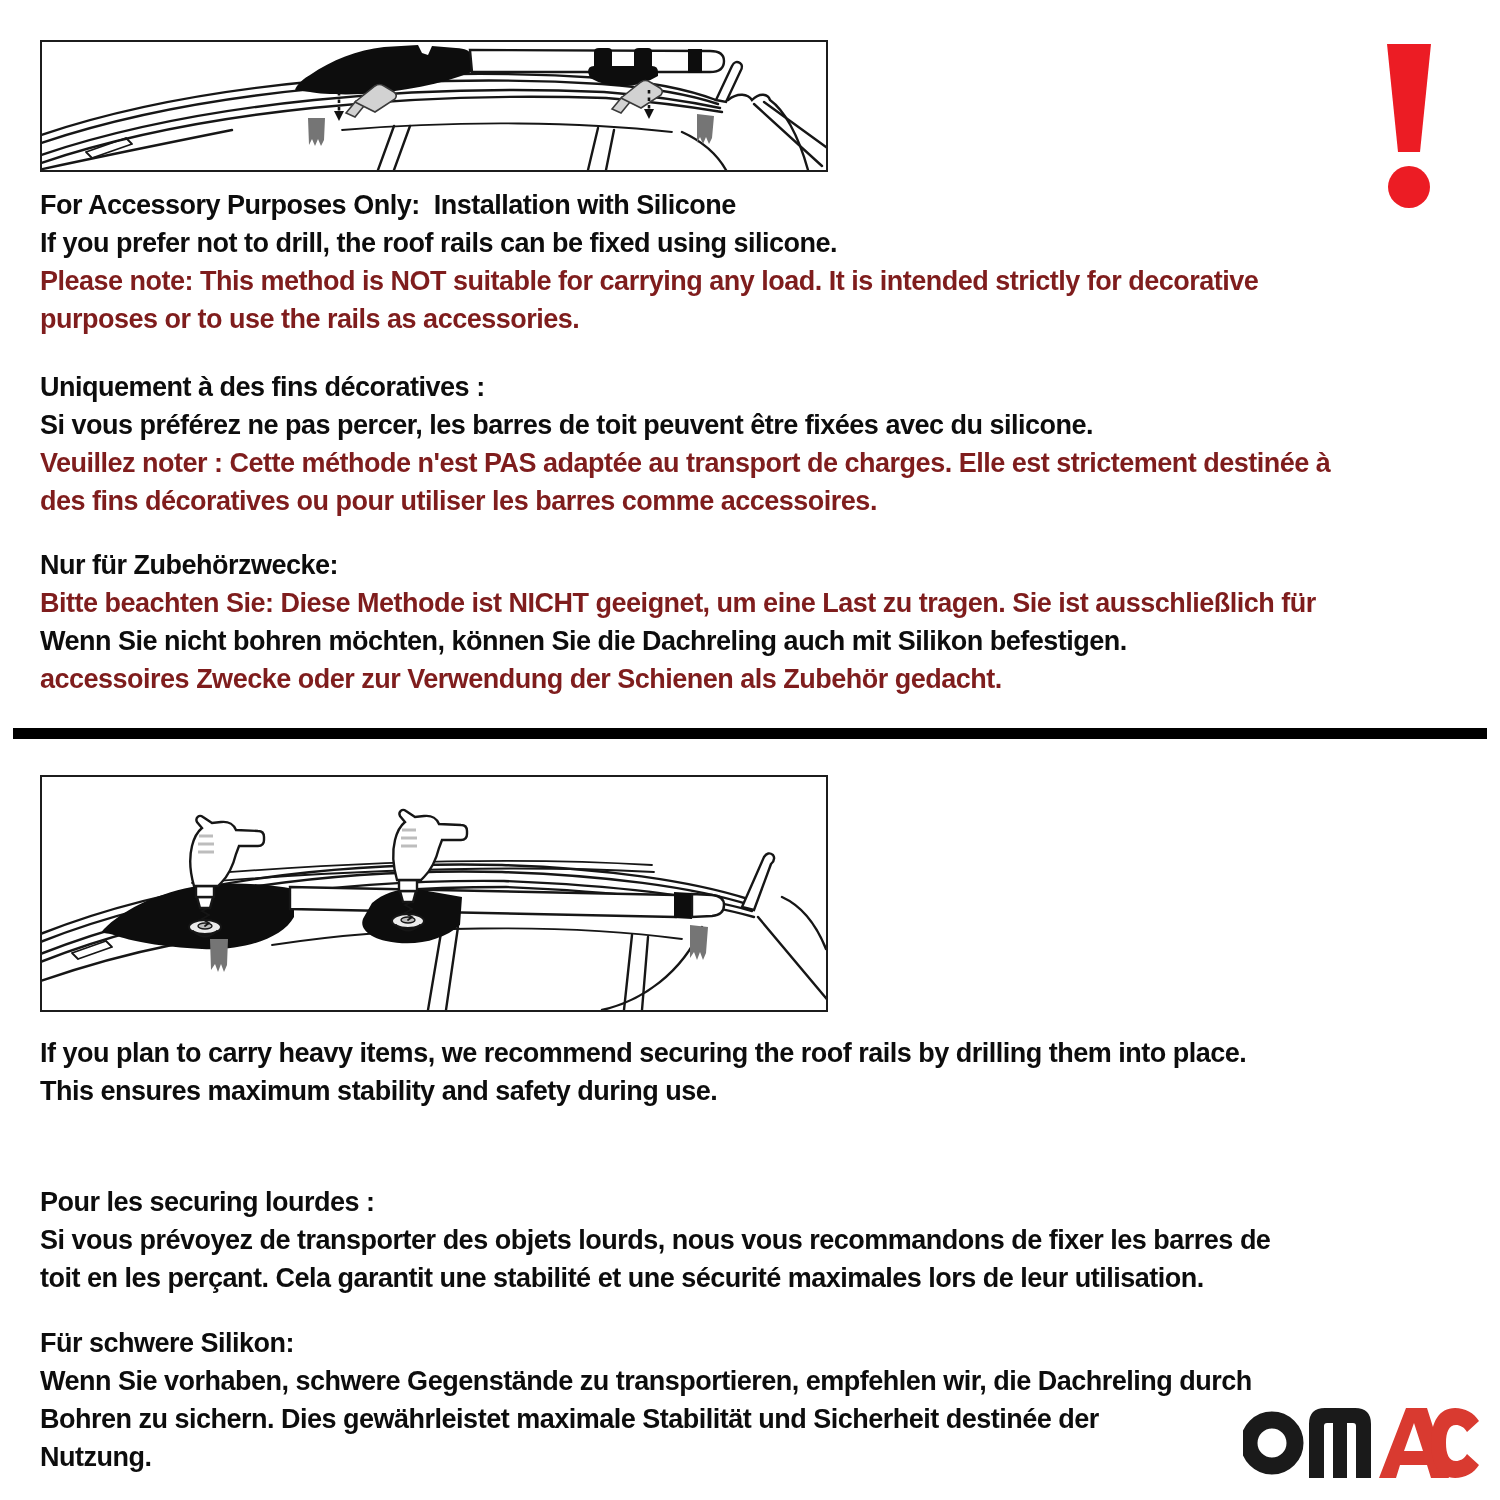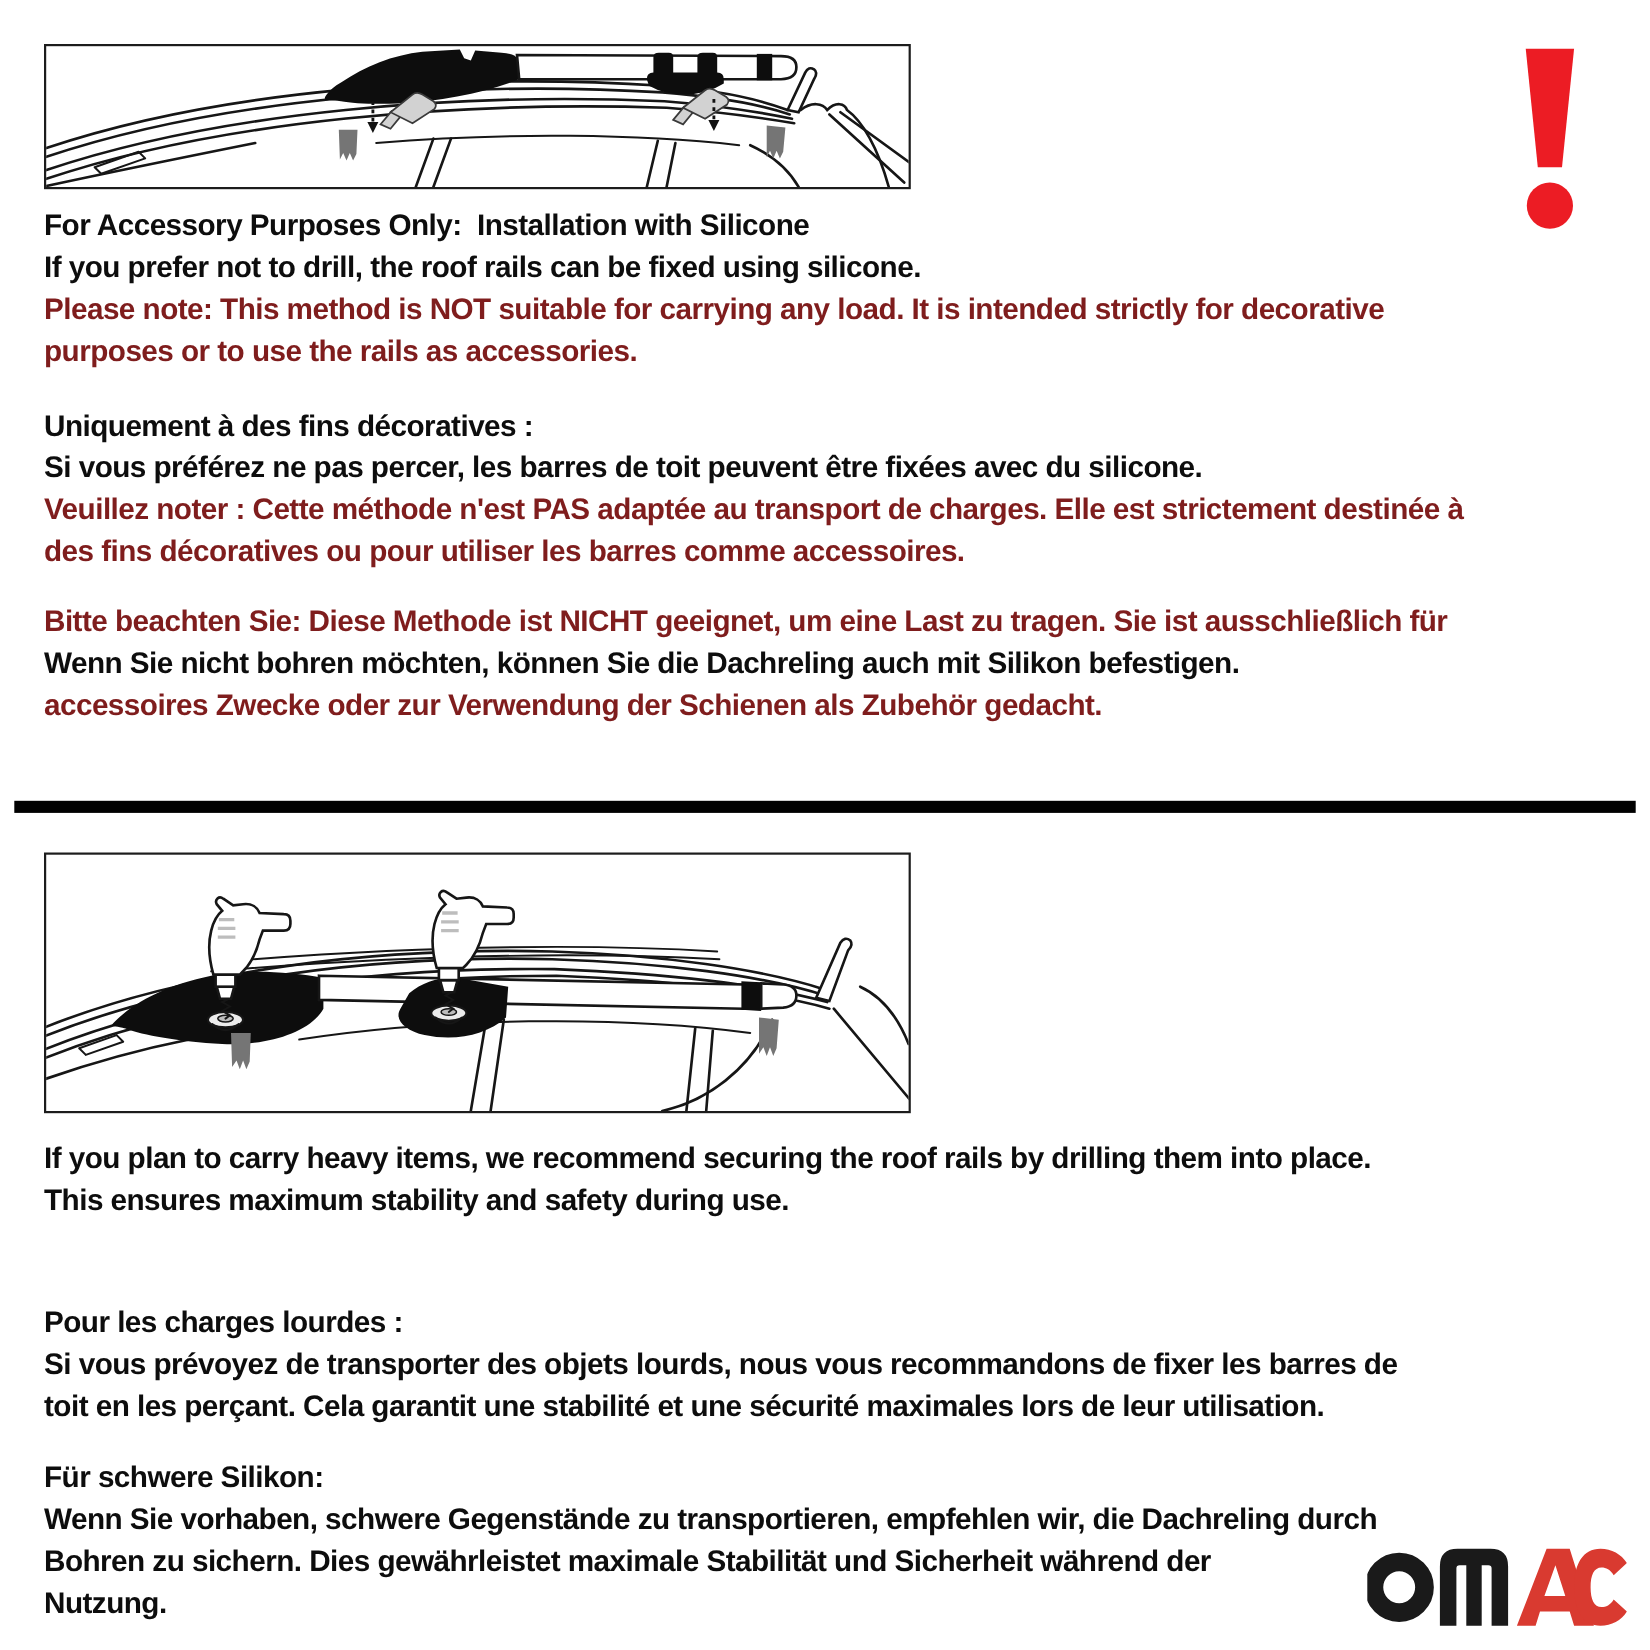--- a/index.html
+++ b/index.html
@@ -94,20 +94,21 @@
   </div>
 
   <div class="tblock" style="top:368px">
     <div class="tline">Uniquement à des fins décoratives :</div>
     <div class="tline">Si vous préférez ne pas percer, les barres de toit peuvent être fixées avec du silicone.</div>
     <div class="tline red">Veuillez noter : Cette méthode n'est PAS adaptée au transport de charges. Elle est strictement destinée à</div>
     <div class="tline red">des fins décoratives ou pour utiliser les barres comme accessoires.</div>
   </div>
 
   <div class="tblock" style="top:546px">
+    <div class="tline">Nur für Zubehörzwecke:</div>
     <div class="tline red">Bitte beachten Sie: Diese Methode ist NICHT geeignet, um eine Last zu tragen. Sie ist ausschließlich für</div>
     <div class="tline">Wenn Sie nicht bohren möchten, können Sie die Dachreling auch mit Silikon befestigen.</div>
     <div class="tline red">accessoires Zwecke oder zur Verwendung der Schienen als Zubehör gedacht.</div>
   </div>
 
   <div id="divider"></div>
 
   <div id="diagram2-box" class="dbox">
     <svg viewBox="0 0 784 233">
       <defs>
@@ -160,29 +161,29 @@
       <path class="clip" d="M648,148 L666,150 L664,176 L661,183 L658,175 L655,183 L652,175 L648,181 Z"></path>
     </svg>
   </div>
 
   <div class="tblock" style="top:1034px">
     <div class="tline">If you plan to carry heavy items, we recommend securing the roof rails by drilling them into place.</div>
     <div class="tline">This ensures maximum stability and safety during use.</div>
   </div>
 
   <div class="tblock" style="top:1183px">
-    <div class="tline">Pour les charges lourdes :</div>
+    <div class="tline">Pour les securing lourdes :</div>
     <div class="tline">Si vous prévoyez de transporter des objets lourds, nous vous recommandons de fixer les barres de</div>
     <div class="tline">toit en les perçant. Cela garantit une stabilité et une sécurité maximales lors de leur utilisation.</div>
   </div>
 
   <div class="tblock" style="top:1324px">
     <div class="tline">Für schwere Silikon:</div>
     <div class="tline">Wenn Sie vorhaben, schwere Gegenstände zu transportieren, empfehlen wir, die Dachreling durch</div>
-    <div class="tline">Bohren zu sichern. Dies gewährleistet maximale Stabilität und Sicherheit während der</div>
+    <div class="tline">Bohren zu sichern. Dies gewährleistet maximale Stabilität und Sicherheit destinée der</div>
     <div class="tline">Nutzung.</div>
   </div>
 
   <div id="omac-logo">
     <svg width="236" height="72" viewBox="0 0 236 72">
       <circle cx="29" cy="36" r="23" fill="none" stroke="#1a1a1a" stroke-width="17"></circle>
       <path fill="#1a1a1a" d="M66,71 V17 Q66,1 82,1 H112 Q128,1 128,17 V71 H113 V19 Q113,16 110,16 H104 V71 H90 V16 H84 Q81,16 81,19 V71 Z"></path>
       <path fill="#d93a30" fill-rule="evenodd" d="M136,71 L163,1 H184 L206,71 H188 L184,58 H157 L153,71 Z M161,44 H180 L171,16 Z"></path>
       <path fill="#d93a30" d="M236,14 C231,6 222,1 212,1 C196,1 188,15 188,36 C188,57 196,71 212,71 C222,71 231,66 236,58 L224,47 C221,52 217,54 213,54 C206,54 203,47 203,36 C203,25 206,18 213,18 C217,18 221,20 224,25 Z"></path>
     </svg>

